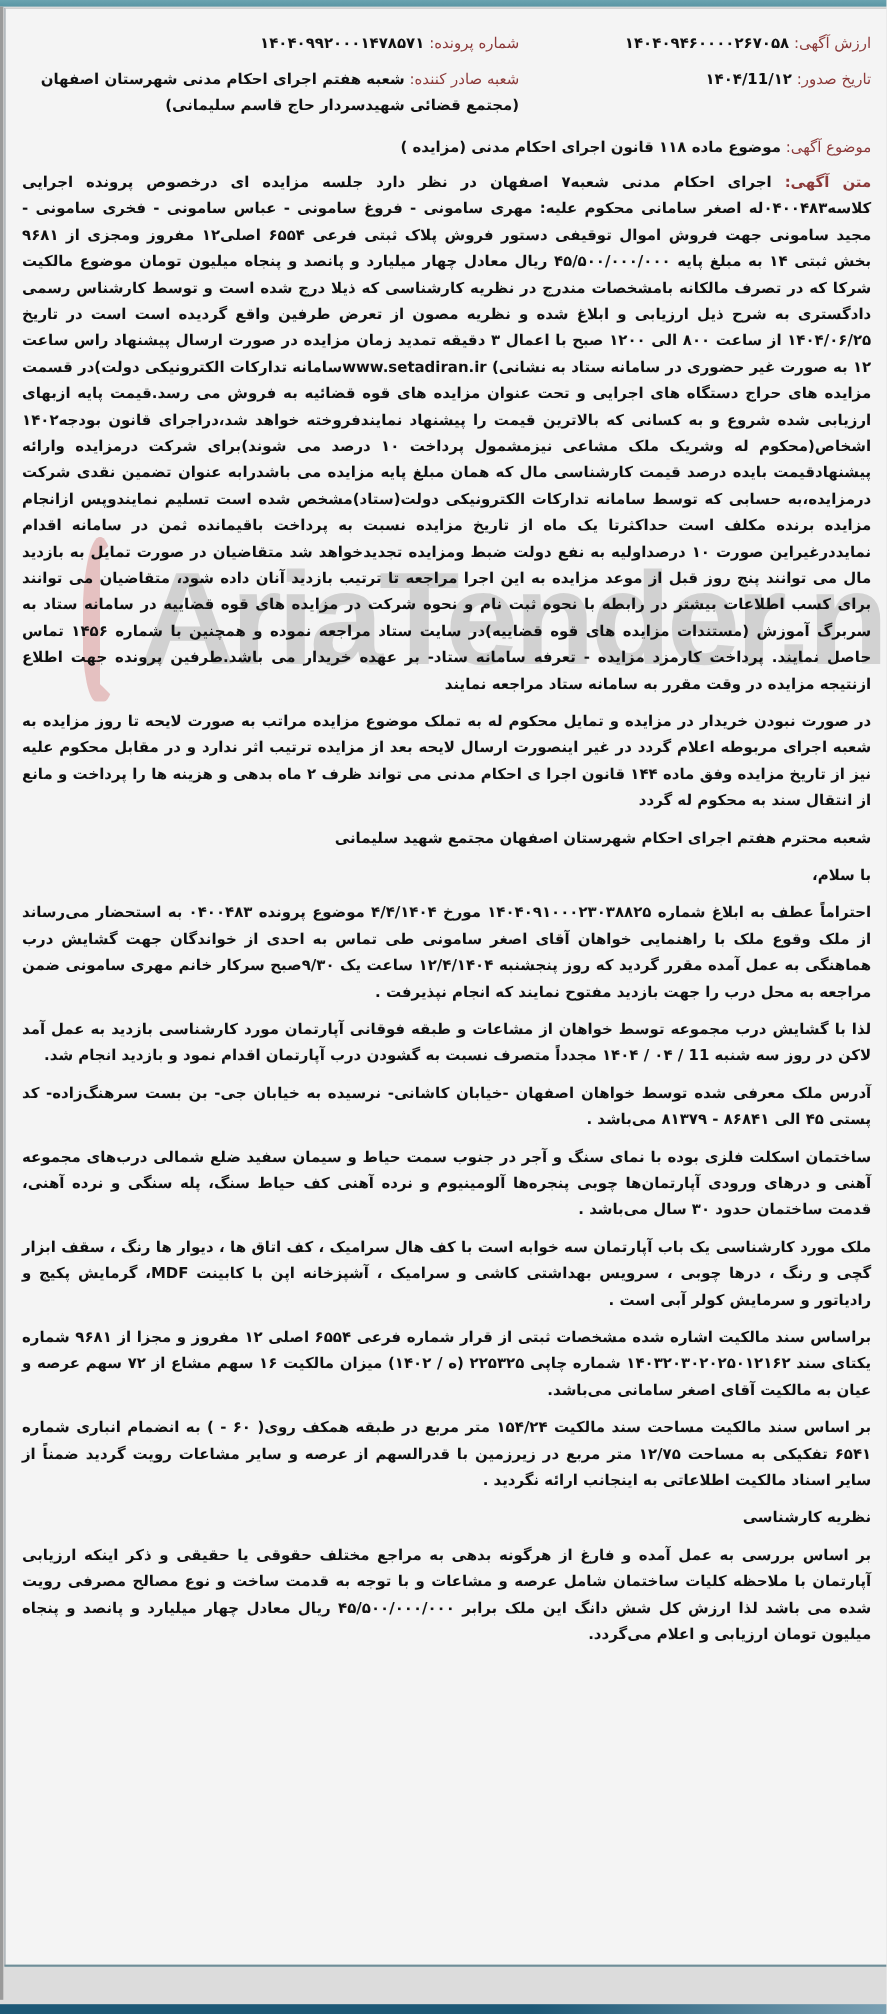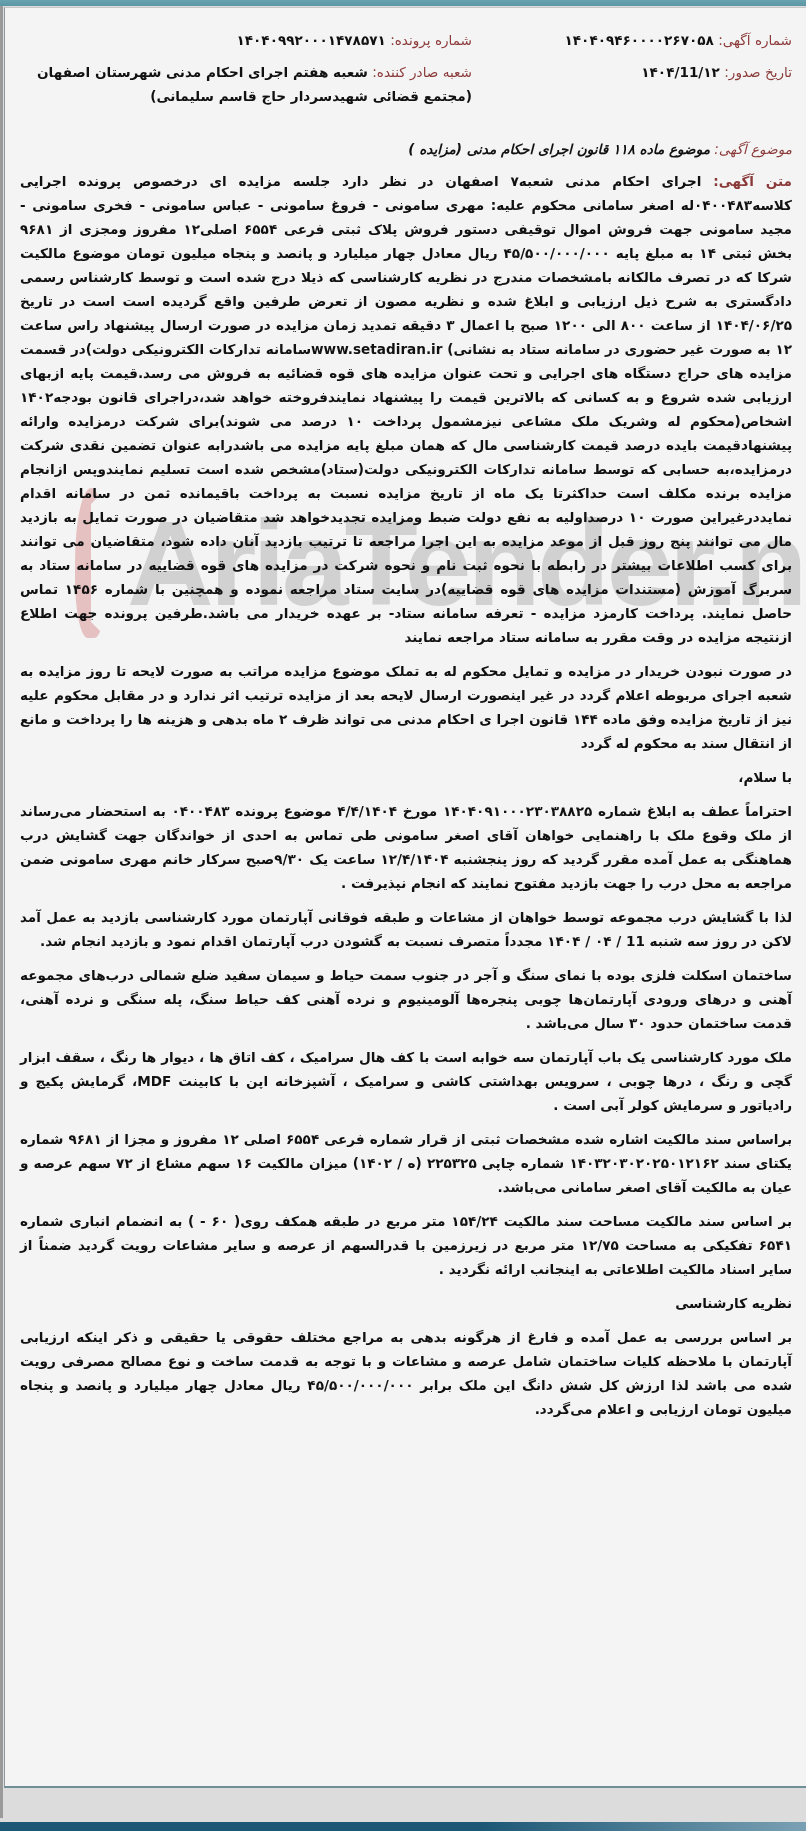--- a/index.html
+++ b/index.html
@@ -32,21 +32,21 @@
   .content {
     direction: rtl;
     position: absolute; right: 14px; left: 20px; top: 28px;
     font-size: 13.6px; line-height: 24px; color: #111;
   }
   .hdr-row { display: flex; flex-direction: row; margin-bottom: 8px; }
   .hdr-col1 { width: 320px; }
   .hdr-col2 { flex: 1; }
   .lbl { color: #8b3a3a; font-weight: normal; text-align: right; }
   .val { font-weight: bold; }
-  .topic { margin-top: 29px; font-style: italic; }
+  .topic { margin-top: 14px; }
   .body-wrap { margin-top: 8px; }
   .body-first { text-align: justify; font-weight: bold; }
   .para { text-align: justify; font-weight: bold; margin: 10px 0 0 0; }
   .watermark {
     position: absolute; left: 70px; top: 470px; width: 640px; height: 170px;
     pointer-events: none; opacity: 0.28;
     display: flex; align-items: center;
   }
   .wm-shield {
     width: 110px; height: 150px; border-radius: 50% 50% 40% 40%;
@@ -68,21 +68,21 @@
 <div class="panel">
   <div class="watermark">
     <div class="wm-shield"></div>
     <div class="wm-text">AriaTender.neT</div>
   </div>
 </div>
 
 <div class="content">
   <div class="hdr-row">
     <div class="hdr-col1">
-      <span class="lbl">شماره آگهی:</span>
+      <span class="lbl">ارزش آگهی:</span>
       <span class="val">۱۴۰۴۰۹۴۶۰۰۰۰۲۶۷۰۵۸</span>
     </div>
     <div class="hdr-col2">
       <span class="lbl">شماره پرونده:</span>
       <span class="val">۱۴۰۴۰۹۹۲۰۰۰۱۴۷۸۵۷۱</span>
     </div>
   </div>
   <div class="hdr-row">
     <div class="hdr-col1">
       <span class="lbl">تاریخ صدور:</span>
@@ -98,23 +98,25 @@
     <span class="lbl">موضوع آگهی:</span>
     <span class="val">موضوع ماده ۱۱۸ قانون اجرای احکام مدنی (مزایده )</span>
   </div>
 
   <div class="body-wrap">
     <div class="body-first">
       <span class="lbl" style="font-weight:bold">متن آگهی:</span>
       <span>اجرای احکام مدنی شعبه۷ اصفهان در نظر دارد جلسه مزایده ای درخصوص پرونده اجرایی کلاسه۰۴۰۰۴۸۳له اصغر سامانی محکوم علیه: مهری سامونی - فروغ سامونی - عباس سامونی - فخری سامونی - مجید سامونی جهت فروش اموال توقیفی دستور فروش پلاک ثبتی فرعی ۶۵۵۴ اصلی۱۲ مفروز ومجزی از ۹۶۸۱ بخش ثبتی ۱۴ به مبلغ پایه ۴۵/۵۰۰/۰۰۰/۰۰۰ ریال معادل چهار میلیارد و پانصد و پنجاه میلیون تومان موضوع مالکیت شرکا که در تصرف مالکانه بامشخصات مندرج در نظریه کارشناسی که ذیلا درج شده است و توسط کارشناس رسمی دادگستری به شرح ذیل ارزیابی و ابلاغ شده و نظریه مصون از تعرض طرفین واقع گردیده است است در تاریخ ۱۴۰۴/۰۶/۲۵ از ساعت ۸۰۰ الی ۱۲۰۰ صبح با اعمال ۳ دقیقه تمدید زمان مزایده در صورت ارسال پیشنهاد راس ساعت ۱۲ به صورت غیر حضوری در سامانه ستاد به نشانی) www.setadiran.irسامانه تدارکات الکترونیکی دولت)در قسمت مزایده های حراج دستگاه های اجرایی و تحت عنوان مزایده های قوه قضائیه به فروش می رسد.قیمت پایه ازبهای ارزیابی شده شروع و به کسانی که بالاترین قیمت را پیشنهاد نمایندفروخته خواهد شد،دراجرای قانون بودجه۱۴۰۲ اشخاص(محکوم له وشریک ملک مشاعی نیزمشمول پرداخت ۱۰ درصد می شوند)برای شرکت درمزایده وارائه پیشنهادقیمت بایده درصد قیمت کارشناسی مال که همان مبلغ پایه مزایده می باشدرابه عنوان تضمین نقدی شرکت درمزایده،به حسابی که توسط سامانه تدارکات الکترونیکی دولت(ستاد)مشخص شده است تسلیم نمایندوپس ازانجام مزایده برنده مکلف است حداکثرتا یک ماه از تاریخ مزایده نسبت به پرداخت باقیمانده ثمن در سامانه اقدام نمایددرغیراین صورت ۱۰ درصداولیه به نفع دولت ضبط ومزایده تجدیدخواهد شد متقاضیان در صورت تمایل به بازدید مال می توانند پنج روز قبل از موعد مزایده به این اجرا مراجعه تا ترتیب بازدید آنان داده شود، متقاضیان می توانند برای کسب اطلاعات بیشتر در رابطه با نحوه ثبت نام و نحوه شرکت در مزایده های قوه قضاییه در سامانه ستاد به سربرگ آموزش (مستندات مزایده های قوه قضاییه)در سایت ستاد مراجعه نموده و همچنین با شماره ۱۴۵۶ تماس حاصل نمایند. پرداخت کارمزد مزایده - تعرفه سامانه ستاد- بر عهده خریدار می باشد.طرفین پرونده جهت اطلاع ازنتیجه مزایده در وقت مقرر به سامانه ستاد مراجعه نمایند</span>
     </div>
     <p class="para">در صورت نبودن خریدار در مزایده و تمایل محکوم له به تملک موضوع مزایده مراتب به صورت لایحه تا روز مزایده به شعبه اجرای مربوطه اعلام گردد در غیر اینصورت ارسال لایحه بعد از مزایده ترتیب اثر ندارد و در مقابل محکوم علیه نیز از تاریخ مزایده وفق ماده ۱۴۴ قانون اجرا ی احکام مدنی می تواند ظرف ۲ ماه بدهی و هزینه ها را پرداخت و مانع از انتقال سند به محکوم له گردد</p>
+    <p class="para">شعبه محترم هفتم اجرای احکام شهرستان اصفهان مجتمع شهید سلیمانی</p>
     <p class="para">با سلام،</p>
     <p class="para">احتراماً عطف به ابلاغ شماره ۱۴۰۴۰۹۱۰۰۰۲۳۰۳۸۸۲۵ مورخ ۴/۴/۱۴۰۴ موضوع پرونده ۰۴۰۰۴۸۳ به استحضار می‌رساند از ملک وقوع ملک با راهنمایی خواهان آقای اصغر سامونی طی تماس به احدی از خواندگان جهت گشایش درب هماهنگی به عمل آمده مقرر گردید که روز پنجشنبه ۱۲/۴/۱۴۰۴ ساعت یک ۹/۳۰صبح سرکار خانم مهری سامونی ضمن مراجعه به محل درب را جهت بازدید مفتوح نمایند که انجام نپذیرفت .</p>
     <p class="para">لذا با گشایش درب مجموعه توسط خواهان از مشاعات و طبقه فوقانی آپارتمان مورد کارشناسی بازدید به عمل آمد لاکن در روز سه شنبه 11 / ۰۴ / ۱۴۰۴ مجدداً متصرف نسبت به گشودن درب آپارتمان اقدام نمود و بازدید انجام شد.</p>
+    <p class="para">آدرس ملک معرفی شده توسط خواهان اصفهان -خیابان کاشانی- نرسیده به خیابان جی- بن بست سرهنگ‌زاده- کد پستی ۴۵ الی ۸۶۸۴۱ - ۸۱۳۷۹ می‌باشد .</p>
     <p class="para">ساختمان اسکلت فلزی بوده با نمای سنگ و آجر در جنوب سمت حیاط و سیمان سفید ضلع شمالی درب‌های مجموعه آهنی و درهای ورودی آپارتمان‌ها چوبی پنجره‌ها آلومینیوم و نرده آهنی کف حیاط سنگ، پله سنگی و نرده آهنی، قدمت ساختمان حدود ۳۰ سال می‌باشد .</p>
     <p class="para">ملک مورد کارشناسی یک باب آپارتمان سه خوابه است با کف هال سرامیک ، کف اتاق ها ، دیوار ها رنگ ، سقف ابزار گچی و رنگ ، درها چوبی ، سرویس بهداشتی کاشی و سرامیک ، آشپزخانه اپن با کابینت MDF، گرمایش پکیج و رادیاتور و سرمایش کولر آبی است .</p>
     <p class="para">براساس سند مالکیت اشاره شده مشخصات ثبتی از قرار شماره فرعی ۶۵۵۴ اصلی ۱۲ مفروز و مجزا از ۹۶۸۱ شماره یکتای سند ۱۴۰۳۲۰۳۰۲۰۲۵۰۱۲۱۶۲ شماره چاپی ۲۲۵۳۲۵ (ه / ۱۴۰۲) میزان مالکیت ۱۶ سهم مشاع از ۷۲ سهم عرصه و عیان به مالکیت آقای اصغر سامانی می‌باشد.</p>
     <p class="para">بر اساس سند مالکیت مساحت سند مالکیت ۱۵۴/۲۴ متر مربع در طبقه همکف روی( ۶۰ - ) به انضمام انباری شماره ۶۵۴۱ تفکیکی به مساحت ۱۲/۷۵ متر مربع در زیرزمین با قدرالسهم از عرصه و سایر مشاعات رویت گردید ضمناً از سایر اسناد مالکیت اطلاعاتی به اینجانب ارائه نگردید .</p>
     <p class="para">نظریه کارشناسی</p>
     <p class="para">بر اساس بررسی به عمل آمده و فارغ از هرگونه بدهی به مراجع مختلف حقوقی یا حقیقی و ذکر اینکه ارزیابی آپارتمان با ملاحظه کلیات ساختمان شامل عرصه و مشاعات و با توجه به قدمت ساخت و نوع مصالح مصرفی رویت شده می باشد لذا ارزش کل شش دانگ این ملک برابر ۴۵/۵۰۰/۰۰۰/۰۰۰ ریال معادل چهار میلیارد و پانصد و پنجاه میلیون تومان ارزیابی و اعلام می‌گردد.</p>
   </div>
 </div>
 
 <div class="bottombar"></div>

